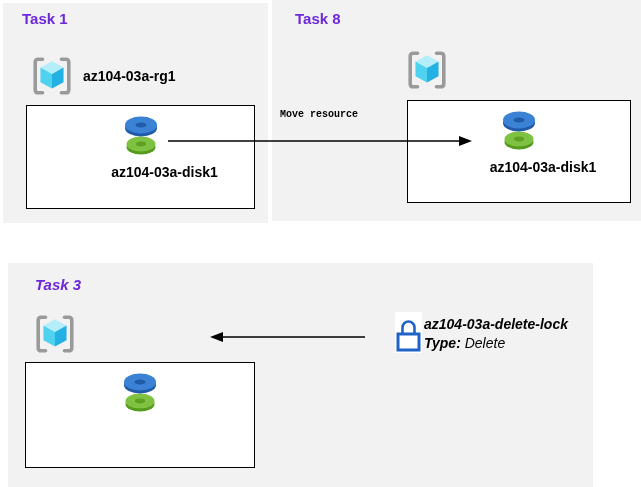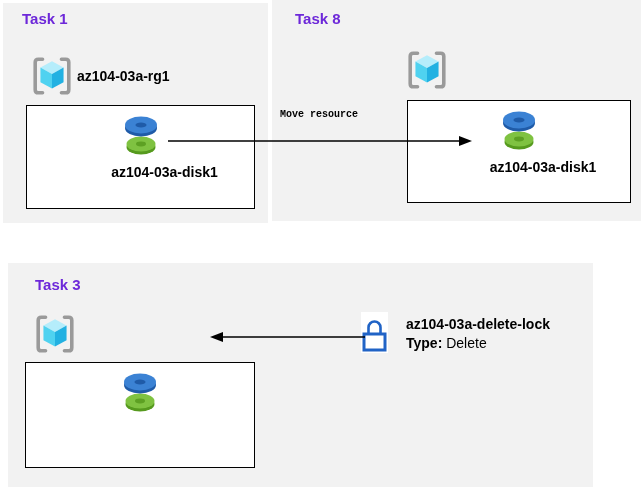--- a/index.html
+++ b/index.html
@@ -1,39 +1,39 @@
 <!DOCTYPE html>
 <html><head>
 <meta charset="utf-8">
 <style>
   html,body{margin:0;padding:0;background:#ffffff;}
   #stage{position:relative;width:641px;height:487px;background:#ffffff;overflow:hidden;
          font-family:"Liberation Sans",sans-serif;color:#000;}
   .panel{position:absolute;background:#f2f2f2;}
   #panel-task1{left:3px;top:3px;width:265px;height:220px;}
   #panel-task2{left:272px;top:0px;width:369px;height:221px;}
-  #panel-task3{left:8px;top:263px;width:585px;height:224px;}
+  #panel-task3{left:8px;top:263px;width:585px;height:224px;font-style:italic;}
   .task-title{position:absolute;font-size:15px;font-weight:bold;color:#6d28d9;white-space:nowrap;}
   #panel-task1 .task-title{left:19px;top:7px;}
   #panel-task2 .task-title{left:23px;top:10px;}
   #panel-task3 .task-title{left:27px;top:13px;}
-  .rg-row{position:absolute;display:flex;align-items:center;gap:4px;}
+  .rg-row{position:absolute;display:flex;align-items:center;gap:10px;}
   #panel-task1 .rg-row{left:28px;top:52px;}
   #panel-task2 .rg-row{left:134px;top:49px;}
   #panel-task3 .rg-row{left:26px;top:50px;}
   .rg-label{font-size:14px;font-weight:bold;white-space:nowrap;}
   .res-box{position:absolute;background:#ffffff;border:1.5px solid #000;
            display:flex;flex-direction:column;align-items:center;padding-top:8px;gap:6px;box-sizing:border-box;}
   #panel-task1 .res-box{left:23px;top:102px;width:229px;height:104px;}
   #panel-task2 .res-box{left:135px;top:100px;width:224px;height:103px;}
   #panel-task3 .res-box{left:17px;top:99px;width:230px;height:106px;}
   .res-label{font-size:14px;font-weight:bold;white-space:nowrap;margin-left:48px;}
   #arrow-layer{position:absolute;left:0;top:0;width:641px;height:487px;pointer-events:none;}
   #move-label{position:absolute;left:280px;top:109px;font-size:10px;font-weight:bold;white-space:nowrap;font-family:Liberation Mono, monospace;}
-  #lock-group{position:absolute;left:353px;top:49px;display:flex;align-items:center;gap:18px;}
+  #lock-group{position:absolute;left:387px;top:49px;display:flex;align-items:center;gap:2px;}
   #lock-badge{width:27px;height:41px;background:#ffffff;display:flex;align-items:center;justify-content:center;}
   #lock-text{font-size:14px;line-height:19px;padding-top:3px;}
   .lock-name{font-weight:bold;white-space:nowrap;}
   .lock-type b{font-weight:bold;}
   .icon-svg{display:block;}
 </style>
 </head>
 <body>
 
 <div id="stage">

